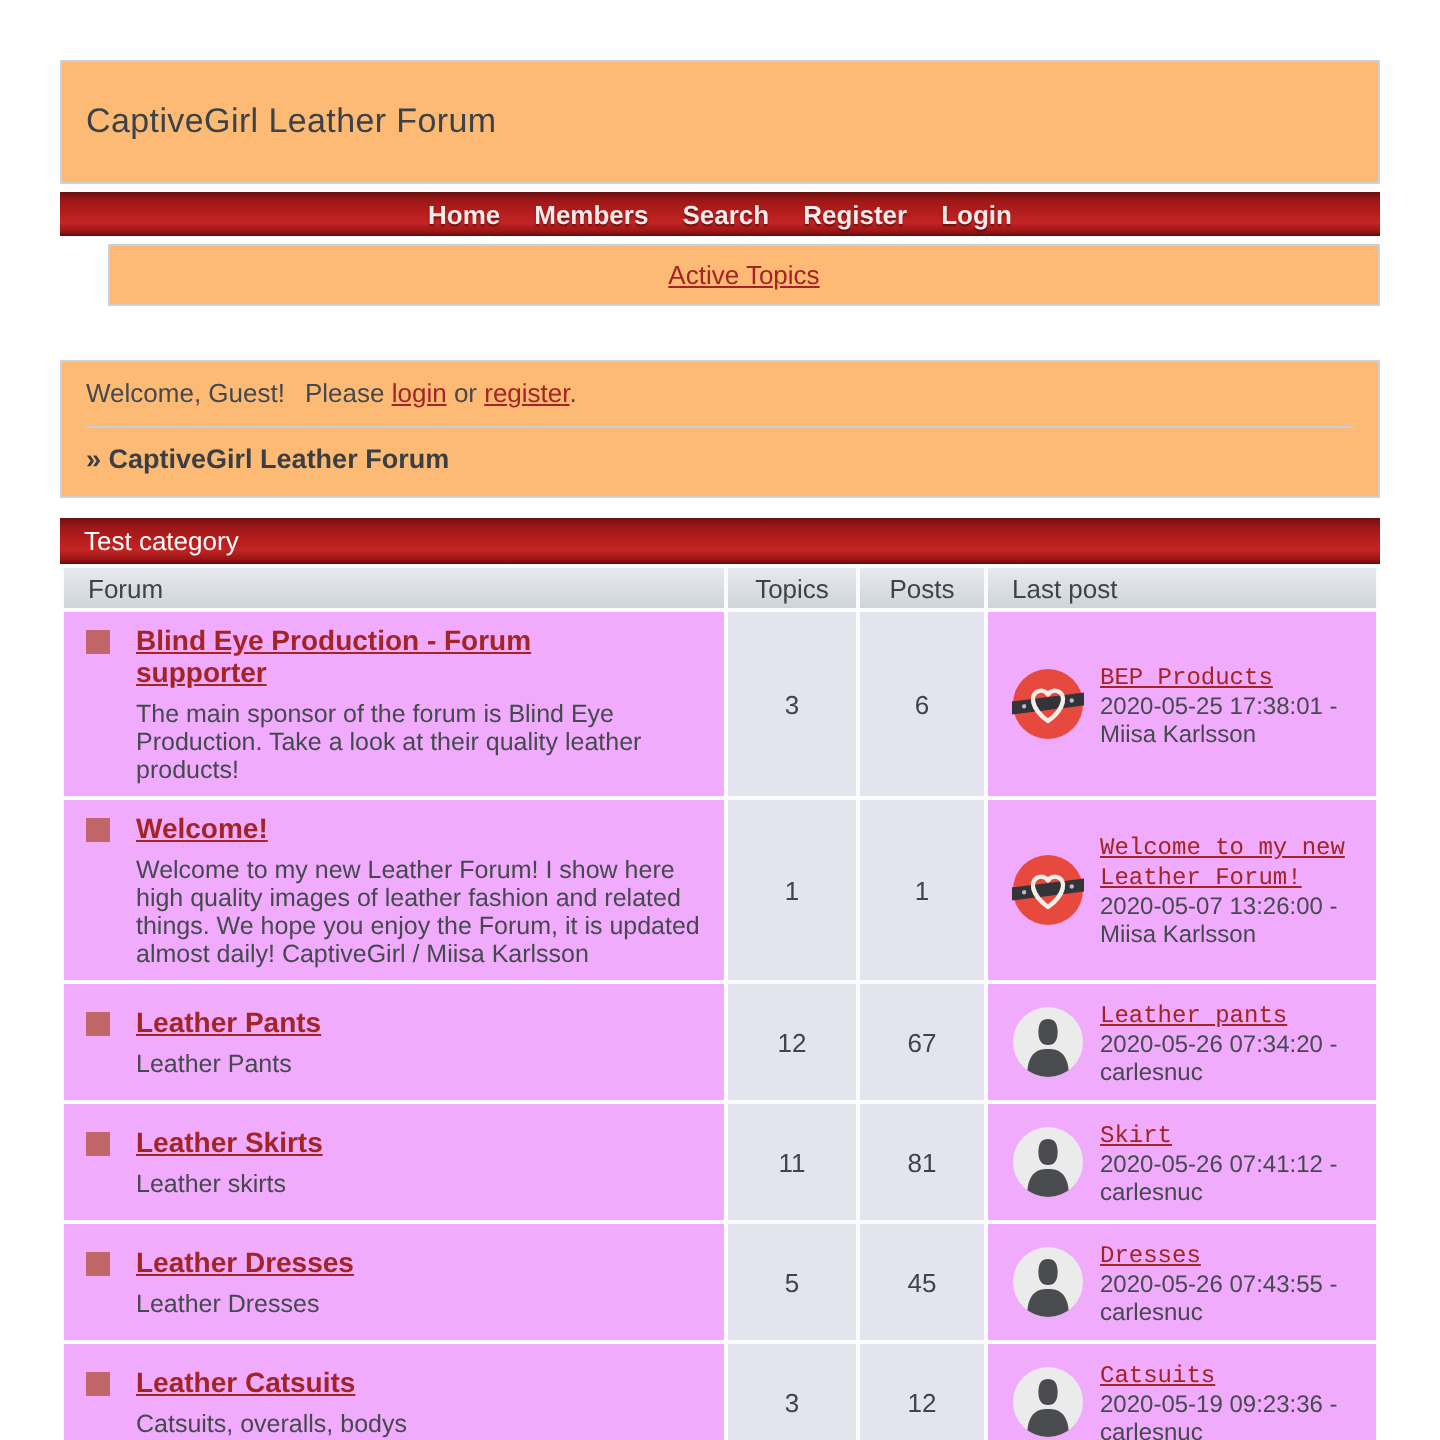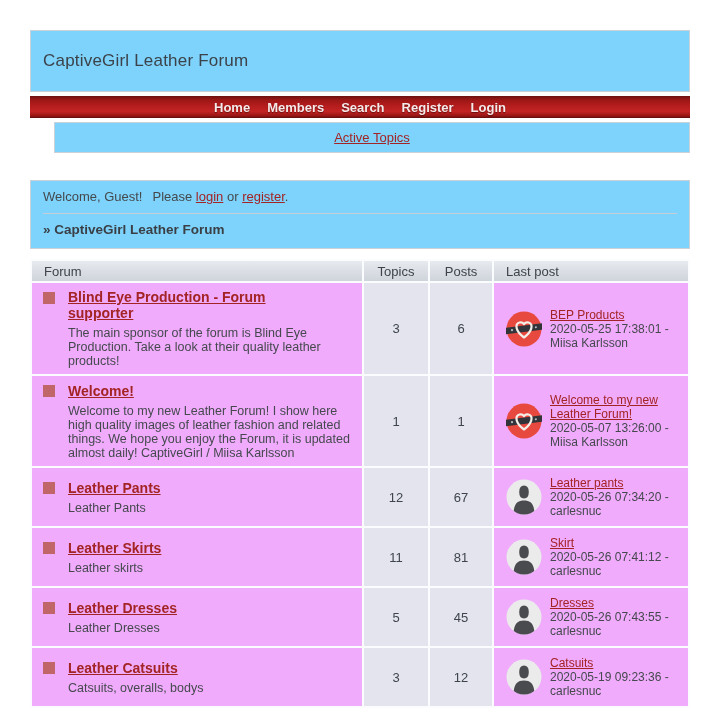--- a/index.html
+++ b/index.html
@@ -1,20 +1,20 @@
 <!DOCTYPE html>
 <html><head>
 <meta charset="utf-8">
 <style>
   * { margin:0; padding:0; box-sizing:border-box; }
   html,body { width:720px; height:720px; overflow:hidden; background:#ffffff;
     font-family:"Liberation Sans", sans-serif; color:#45494e; }
   .page { padding:30px 30px 0 30px; position:relative; }
 
-  .box { background:#7dd3fc; border:1px solid #cbd1d8; }
+  .box { background:#fdba74; border:1px solid #cbd1d8; }
 
   .site-header { height:62px; display:flex; align-items:center; padding:0 12px; }
   .site-title { font-size:17px; font-weight:400; color:#3c4249; letter-spacing:.2px; }
 
   .red-grad { background:linear-gradient(180deg,#6b1010 0%,#9c1717 18%,#b51d1d 45%,#c32424 70%,#9a1515 90%,#5e0d0d 100%); }
   .nav-bar { margin-top:4px; height:22px; display:flex; justify-content:center; align-items:center; gap:17px; }
   .nav-link { color:#f6eaea; font-size:13px; font-weight:bold; text-decoration:none;
     text-shadow:0 1px 1px rgba(60,5,5,.65); cursor:pointer; }
 
   .active-topics { margin-top:4px; height:31px; display:flex; align-items:center; justify-content:center;margin-left:24px; }
@@ -43,21 +43,21 @@
   .forum-inner { display:flex; align-items:flex-start; }
   .unread-ico { flex:0 0 12px; width:12px; height:12px; background:#c06568; margin:3px 13px 0 1px; }
   .forum-name { display:inline-block; max-width:255px; font-size:14px; line-height:16px;
     font-weight:bold; color:#a32424; text-decoration:underline; cursor:pointer; }
   .forum-desc { margin-top:4px; font-size:12.5px; line-height:14px; color:#45494e; max-width:285px; }
 
   .cell-last { padding:4px 4px 4px 12px; }
   .last-inner { display:flex; align-items:center; }
   .avatar { flex:0 0 36px; width:36px; height:36px; margin-right:8px; }
   .last-text { font-size:12px; line-height:14px; color:#45494e; }
-  .last-text a { font-size:12px; }
+  .last-text a { font-size:12px;font-family:Liberation Mono, monospace; }
   .last-date { white-space:nowrap; }
 </style>
 </head>
 <body>
 
 <div class="page">
 
   <div class="box site-header">
     <div class="site-title">CaptiveGirl Leather Forum</div>
   </div>
@@ -82,20 +82,21 @@
       <a class="red-link">register</a><span>.</span>
     </div>
     <hr>
     <div class="breadcrumb">
       <span>»</span>
       <span>CaptiveGirl Leather Forum</span>
     </div>
   </div>
 
   <div class="category">
+    <div class="red-grad cat-bar">Test category</div>
     <table class="forums">
       <colgroup>
           <col class="c-forum">
           <col class="c-topics">
           <col class="c-posts">
           <col class="c-last">
         </colgroup>
       <thead>
         <tr>
           <th>Forum</th>

